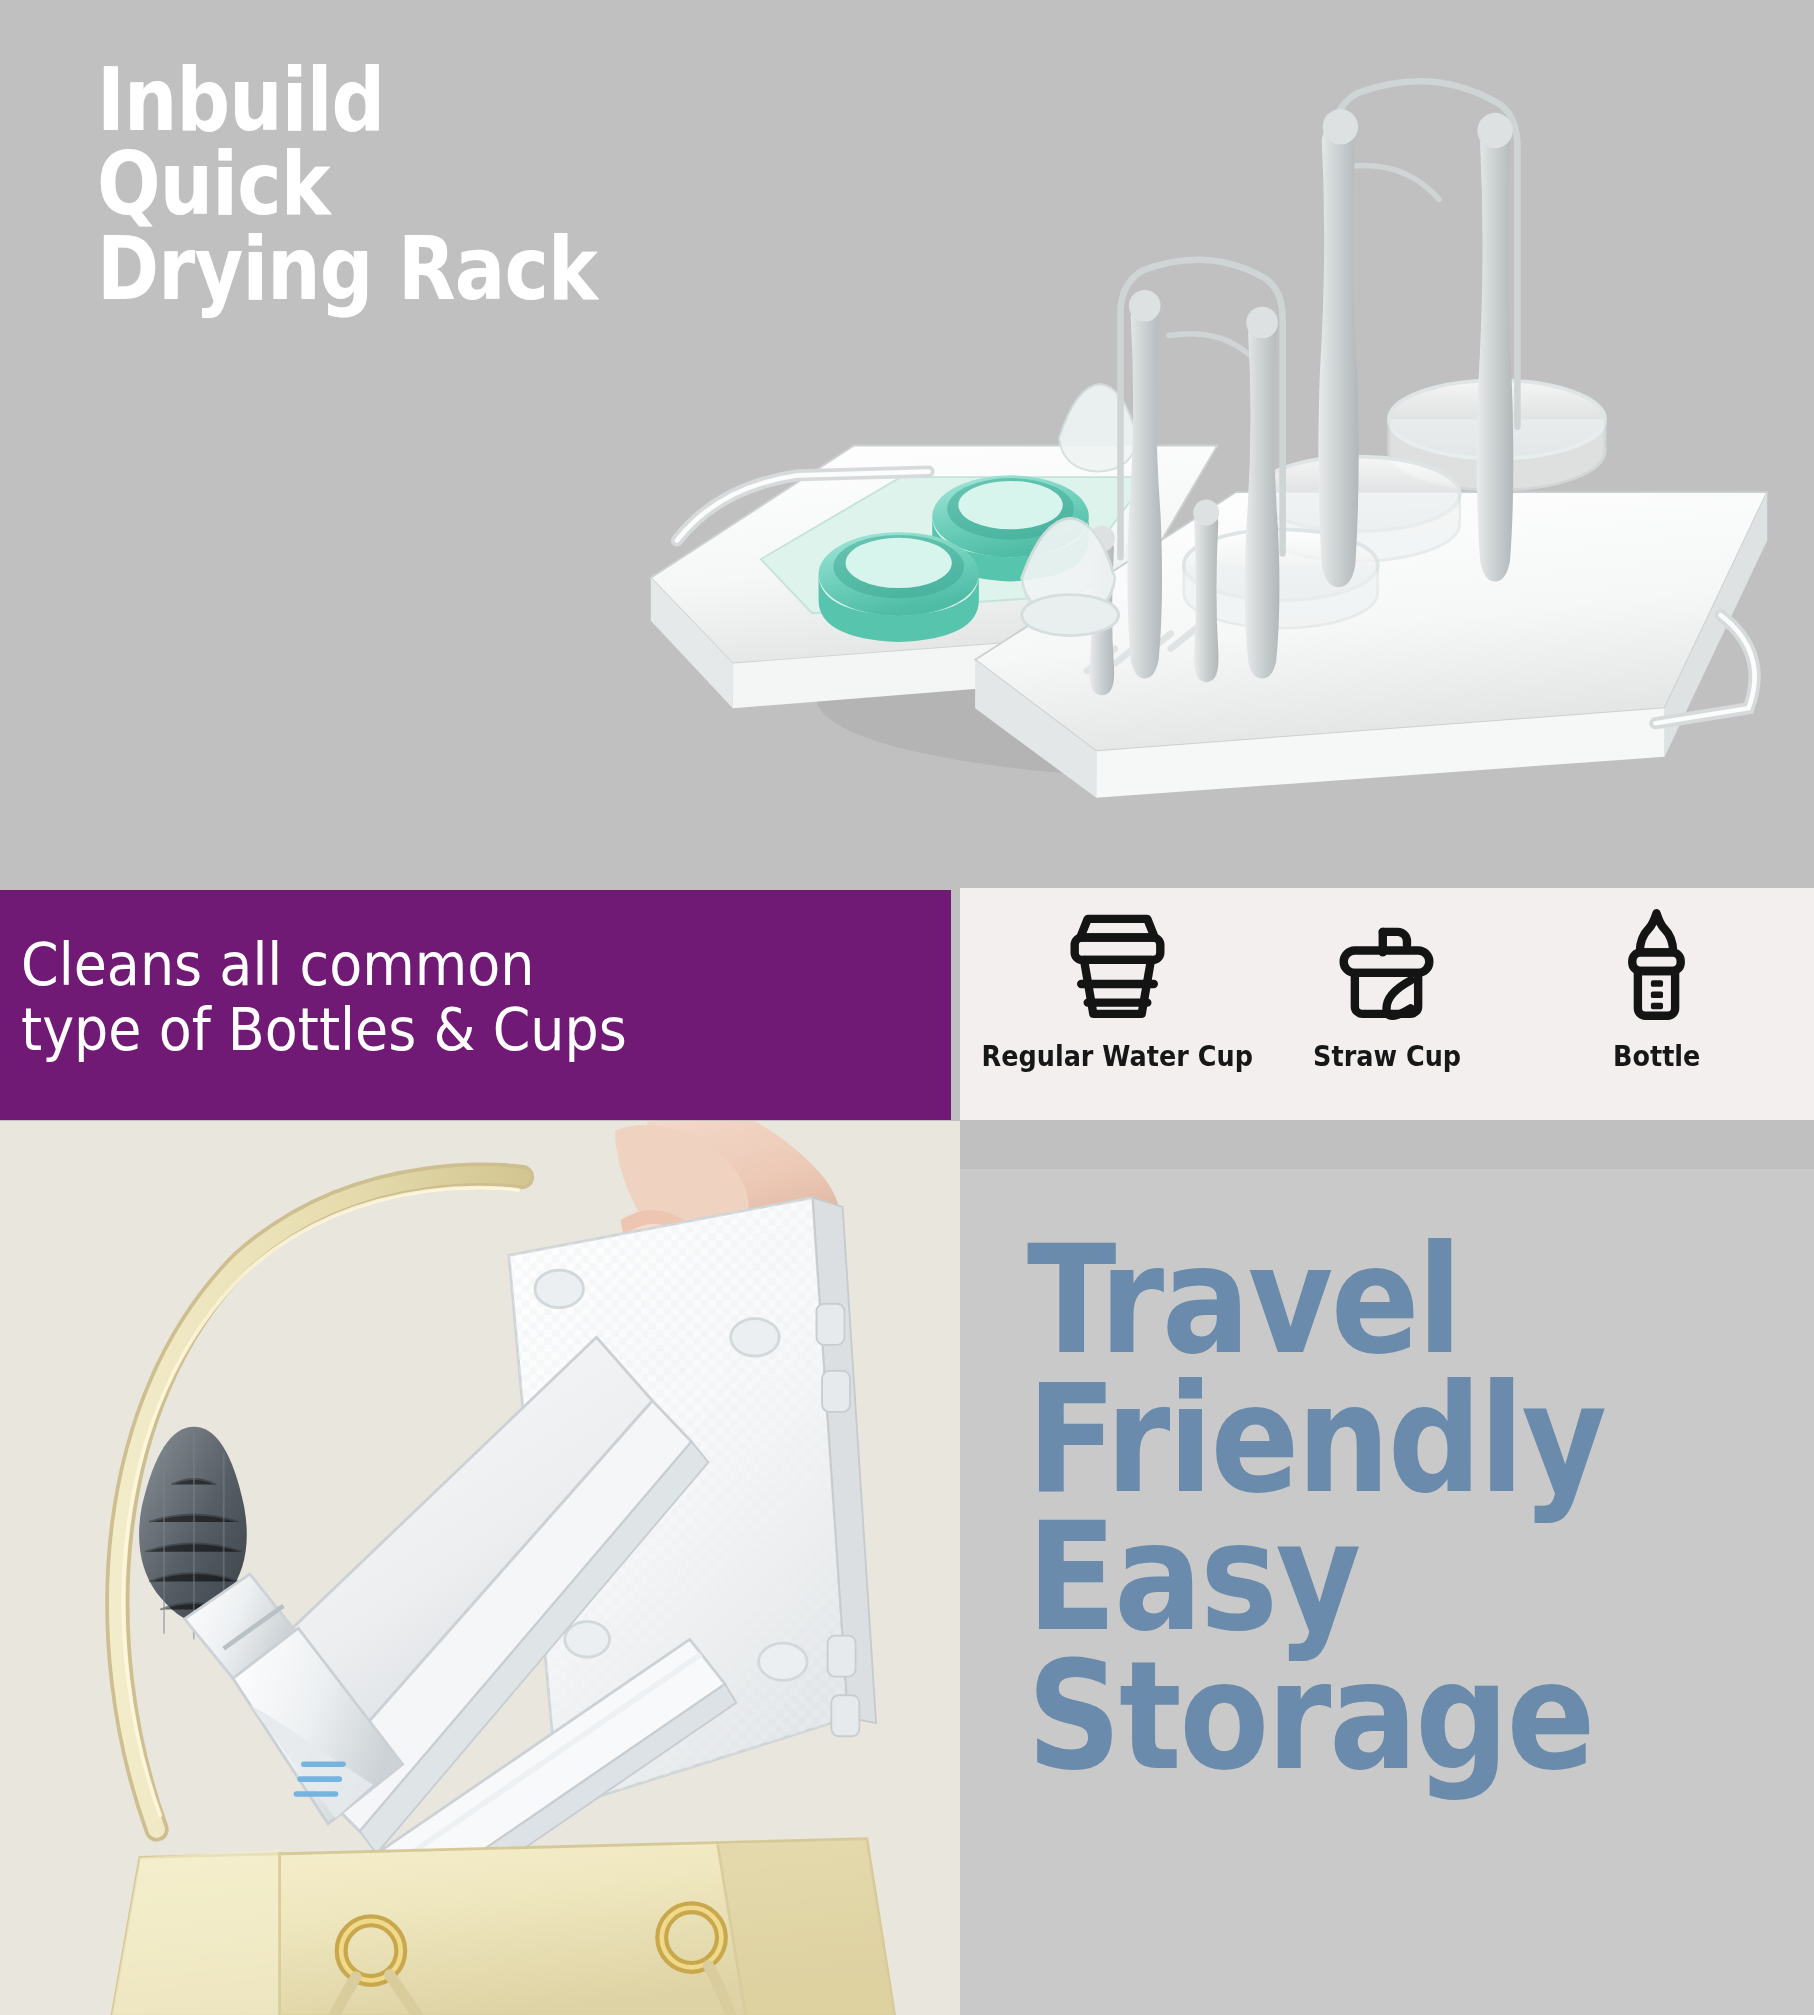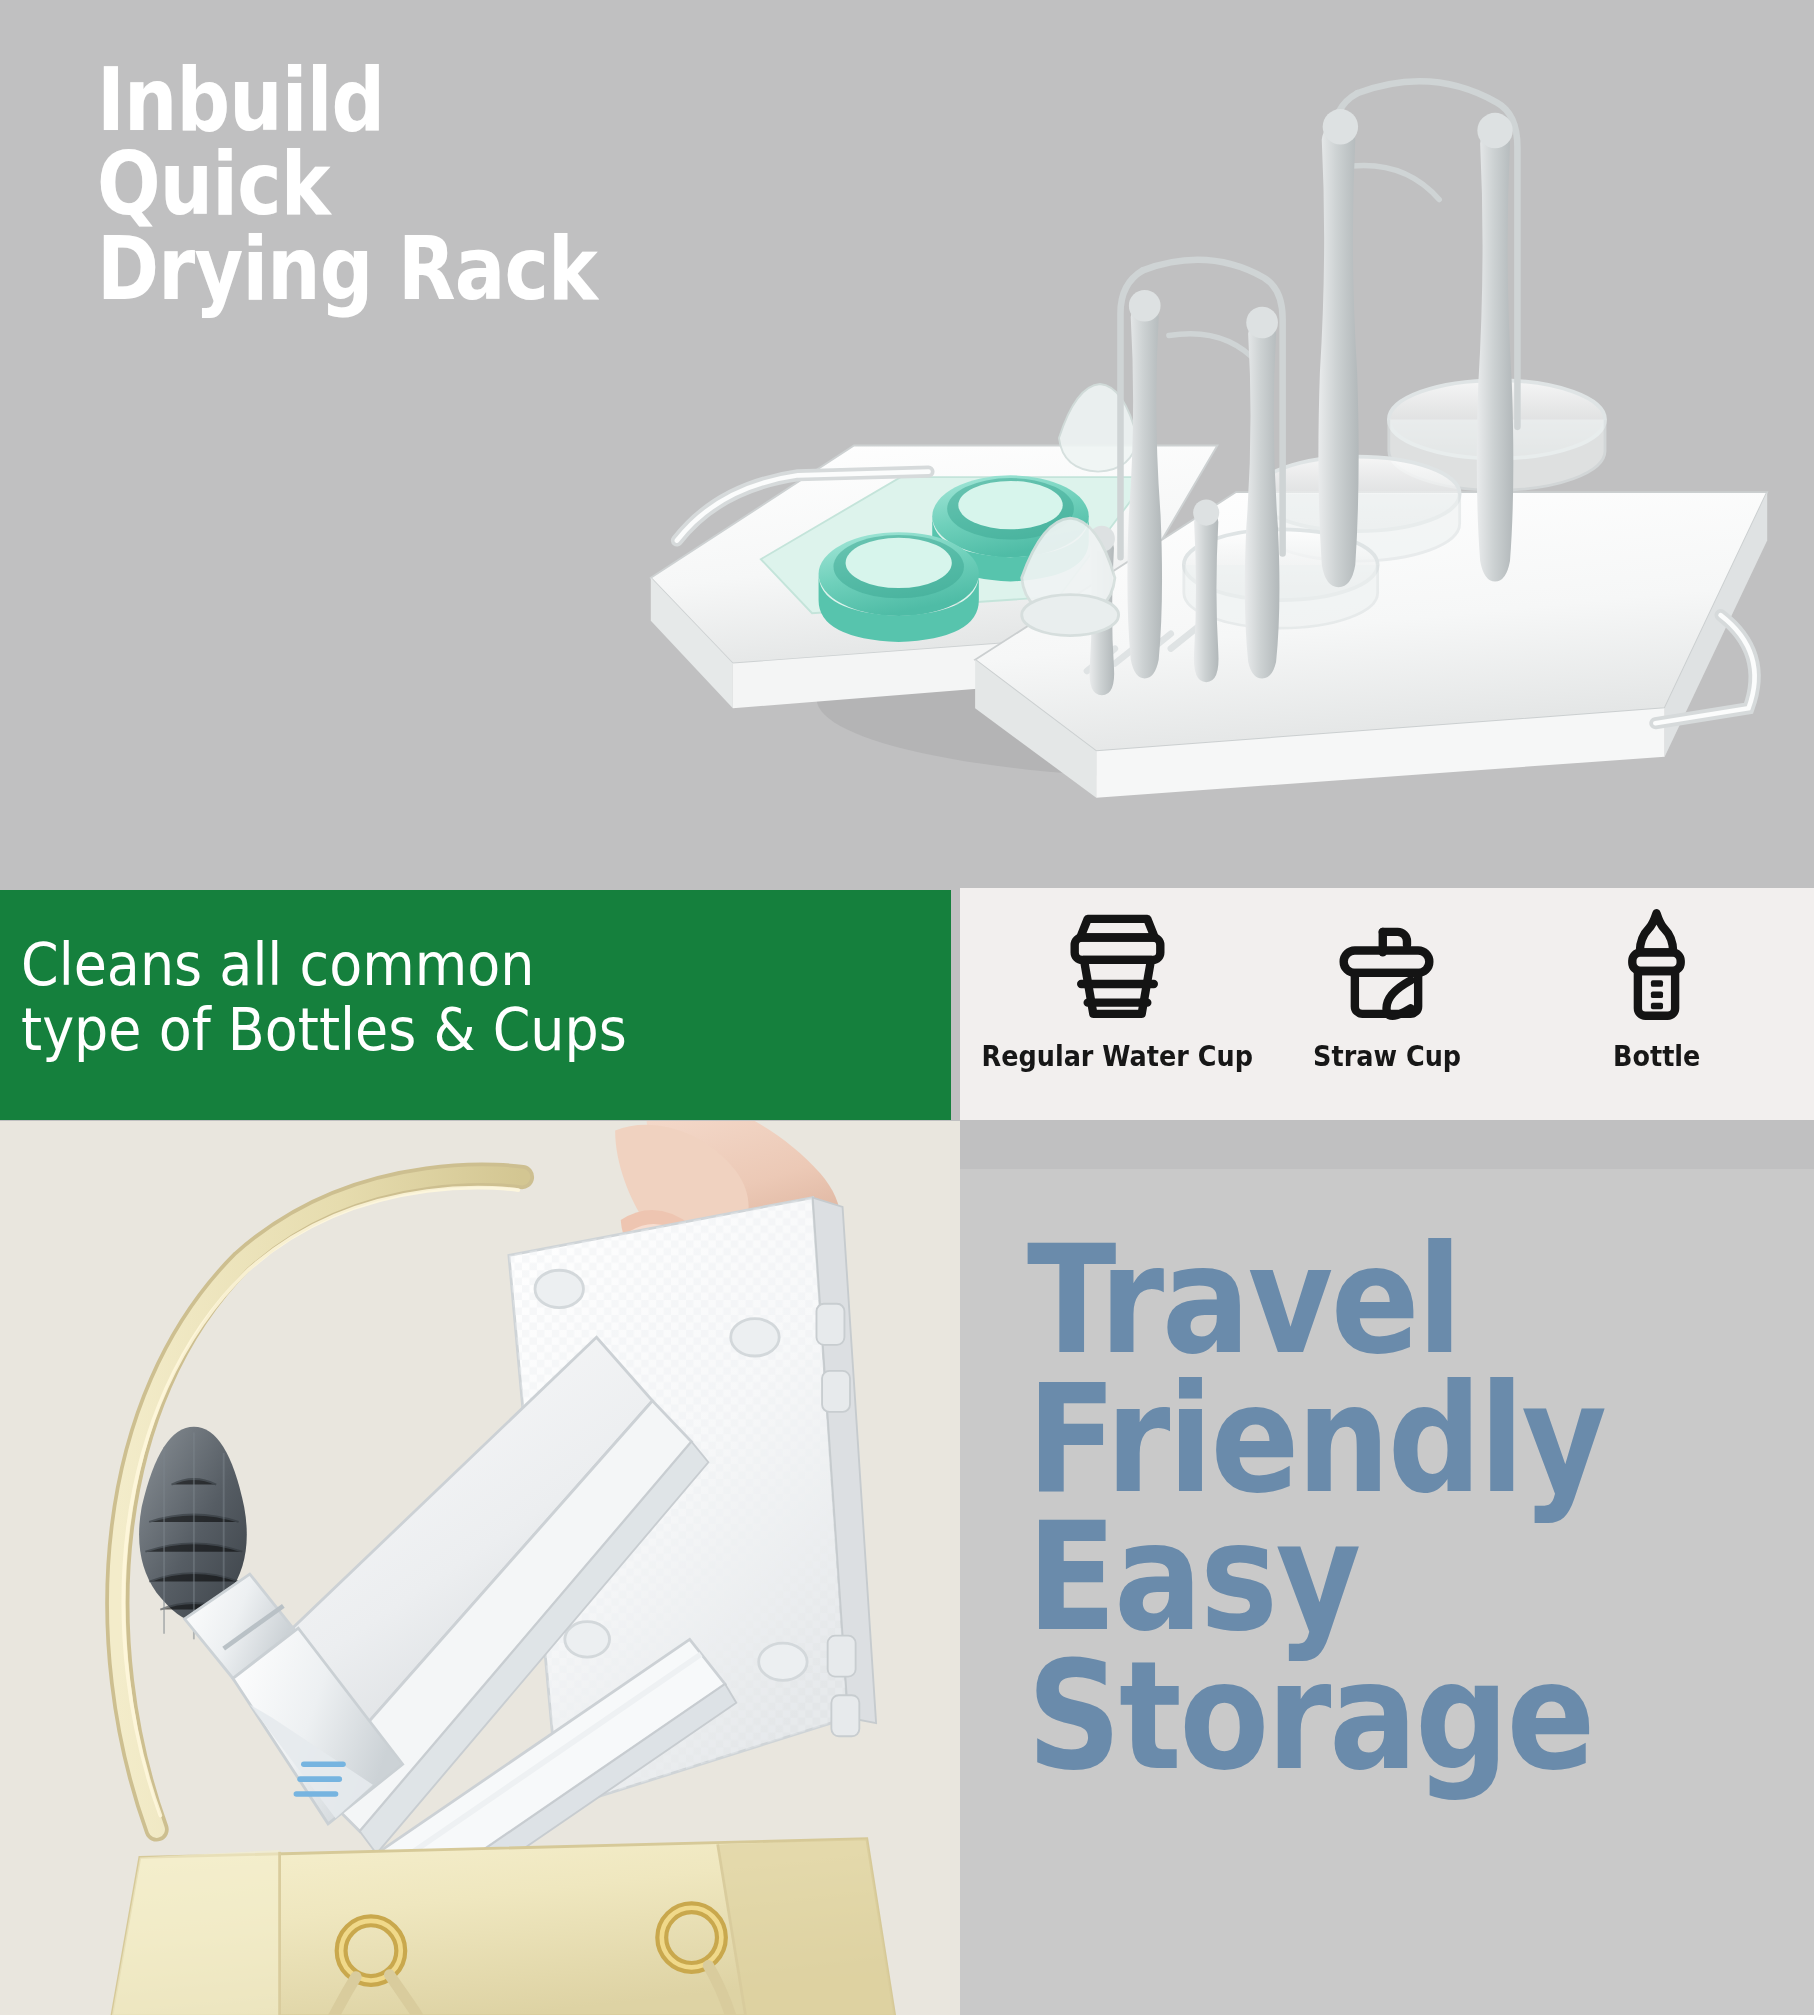--- a/index.html
+++ b/index.html
@@ -38,21 +38,21 @@
     white-space: pre-line;
   }
 
   
   .rack-art { position: absolute; left: 597px; top: 56px; width: 1217px; height: 820px; }
   .rack-art svg { display: block; width: 100%; height: 100%; }
 
   
   .blue-band {
     position: absolute; left: 0; top: 890px; width: 951px; height: 230px;
-    background: #15803d;
+    background: #701a75;
   }
   .blue-band-text {
     position: absolute; left: 20.5px; top: 43px; width: 923px;
     color: #ffffff;
     font-family: "DejaVu Sans", sans-serif;
     font-weight: 400;
     font-size: 58px;
     line-height: 1.12;
     transform: scaleX(0.93);
     transform-origin: left top;

